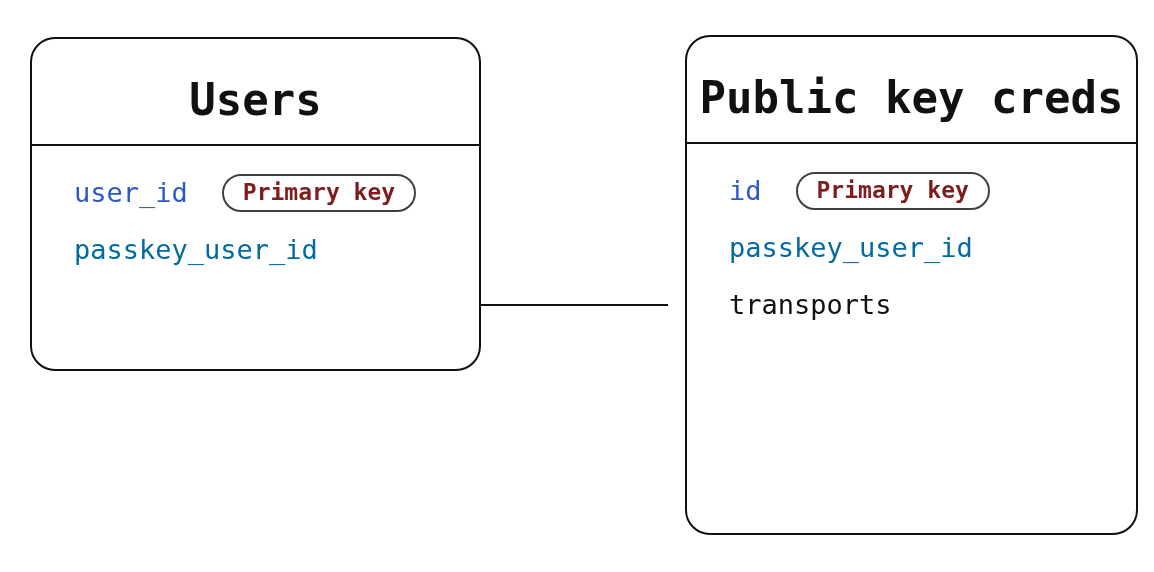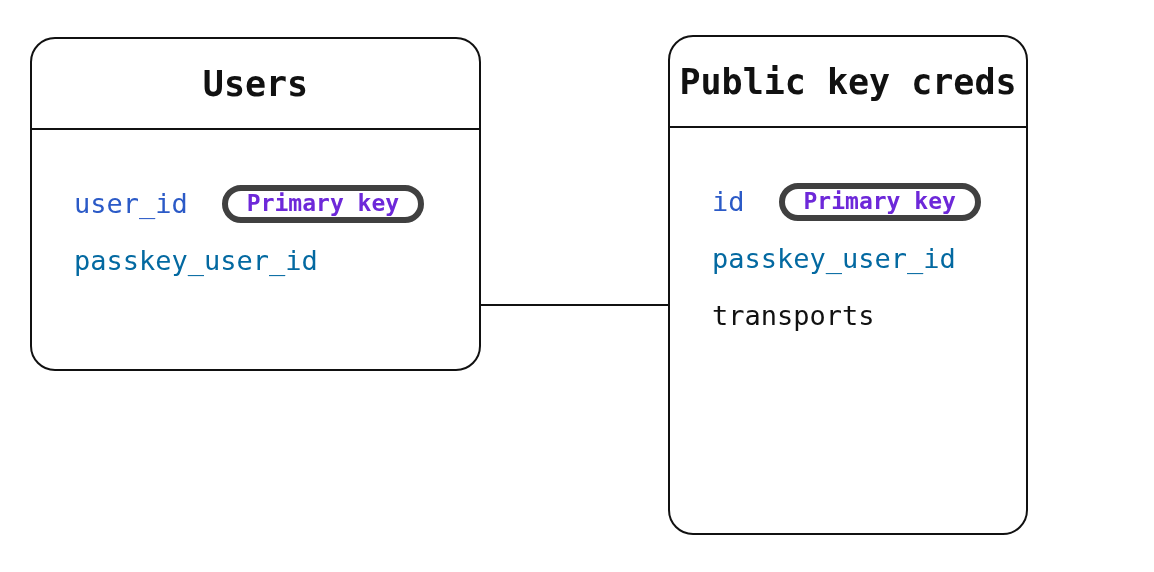--- a/index.html
+++ b/index.html
@@ -22,40 +22,41 @@
     border: 2px solid #111111;
     border-radius: 25px;
   }
   .table-card.users {
     left: 30px;
     top: 37px;
     width: 451px;
     height: 334px;
   }
   .table-card.pubkeycreds {
-    left: 668px;
+    left: 685px;
     top: 35px;
-    width: 360px;
+    width: 453px;
     height: 500px;
   }
   .table-header {
     box-sizing: border-box;
     height: 91px;
     border-bottom: 2px solid #111111;
     display: flex;
     align-items: center;
     justify-content: center;
-    font-size: 35px;
+    font-size: 44px;
     font-weight: bold;
     color: #111111;
     letter-spacing: 0;
     white-space: nowrap;
+    margin-top: 16px;
   }
   .table-body {
-    padding: 45px 0 0 42px;
+    padding: 18px 0 0 42px;
     text-align: right;
   }
   .field-row {
     height: 57px;
     display: flex;
     align-items: center;
     white-space: nowrap;
   }
   .field-name {
     font-size: 27px;
@@ -64,23 +65,23 @@
   .field-name.blue { color: #2b5ac7; }
   .field-name.orange { color: #0369a1; }
   .pk-badge {
     display: inline-flex;
     align-items: center;
     justify-content: center;
     box-sizing: border-box;
     margin-left: 34px;
     height: 38px;
     padding: 0 19px 2px 19px;
-    border: 6px solid #404040;
+    border: 2px solid #404040;
     border-radius: 19px;
-    color: #6d28d9;
+    color: #7f1d1d;
     font-size: 23px;
     font-weight: bold;
     white-space: nowrap;
   }
   .connector {
     position: absolute;
     left: 481px;
     top: 304px;
     width: 187px;
     height: 2px;

